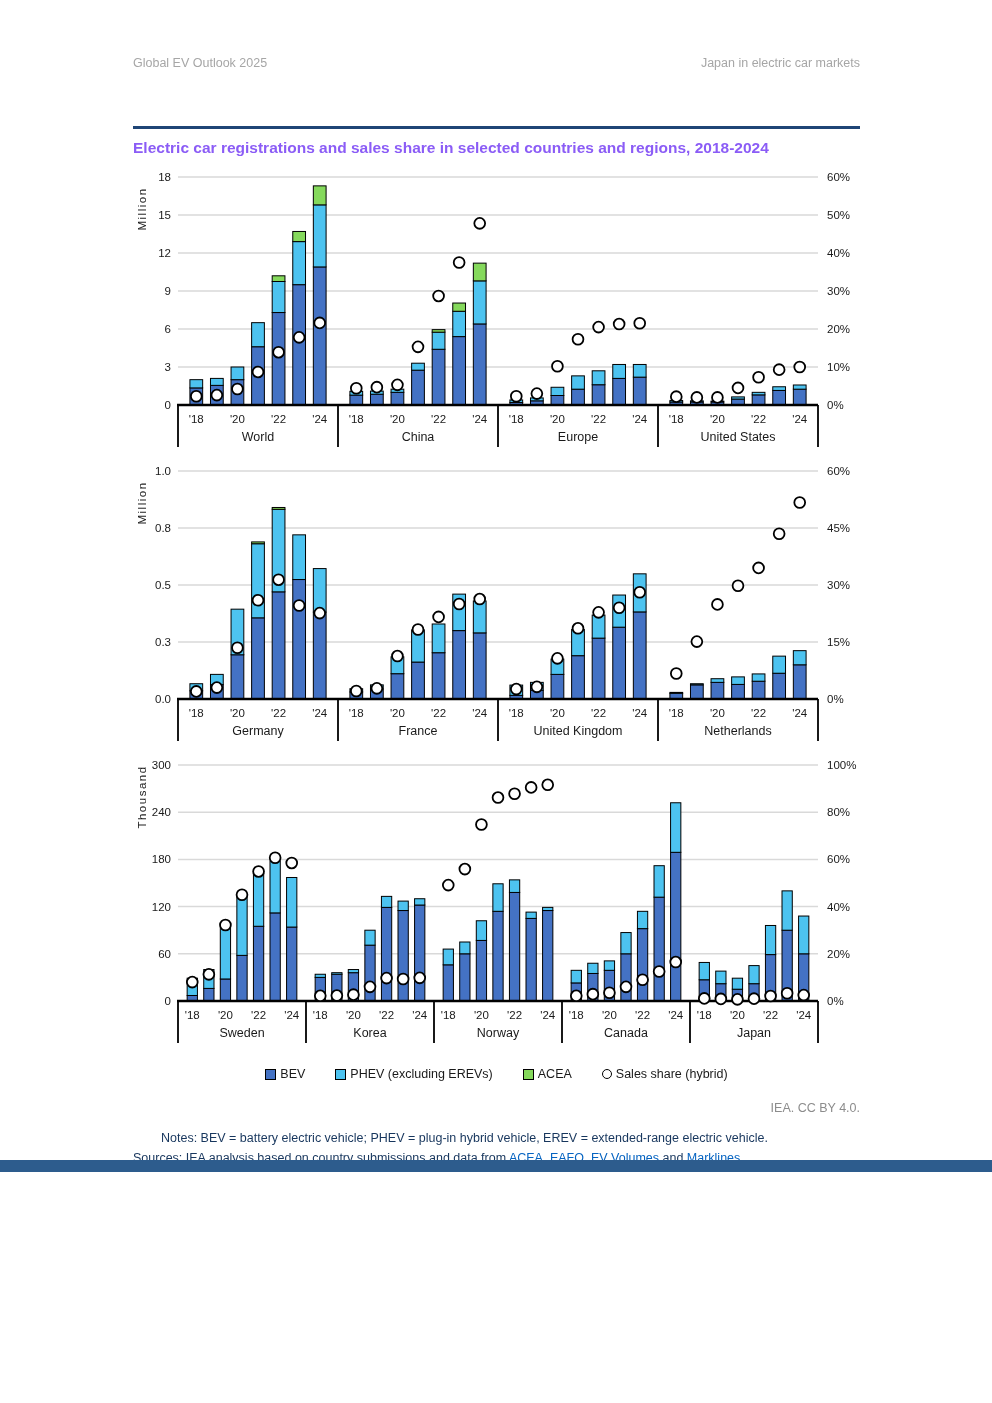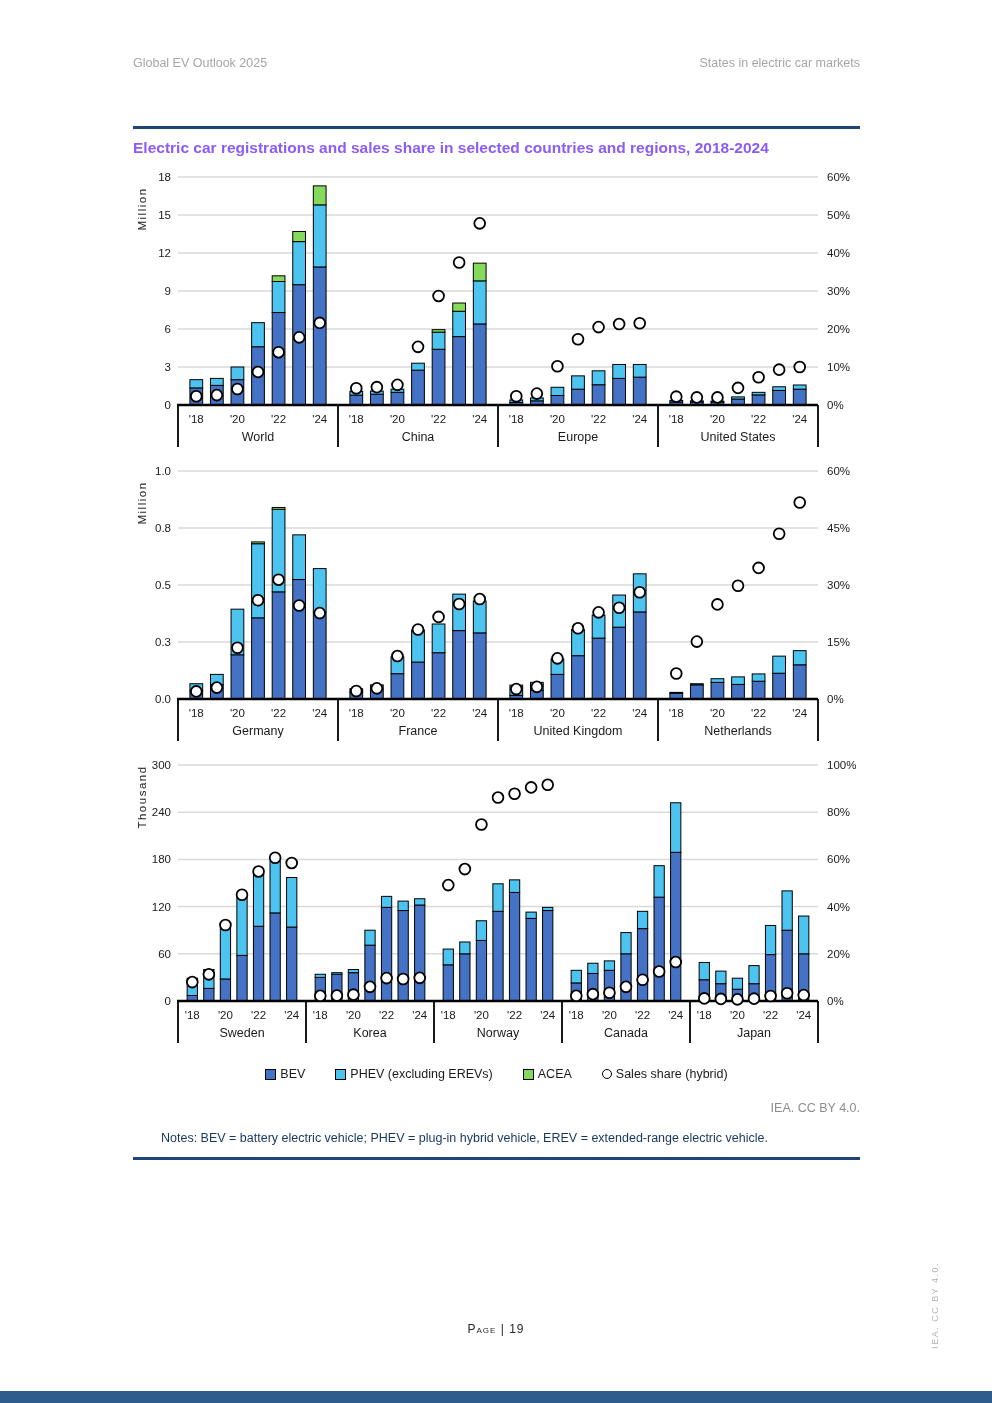--- a/index.html
+++ b/index.html
@@ -1,16 +1,16 @@
 <!DOCTYPE html>
 <html><head>
 <meta charset="utf-8">
 <style>
   html,body{margin:0;padding:0;background:#ffffff;}
-  .page{position:relative;width:992px;height:1403px;background:#ffffff;overflow:hidden;
+  .page{position:relative;width:992px;height:1172px;background:#ffffff;overflow:hidden;
         font-family:"Liberation Sans",sans-serif;color:#000;}
   .header{position:absolute;top:56px;left:133px;width:727px;display:flex;
           justify-content:space-between;font-size:12.5px;color:#a6a6a6;}
   .content{position:absolute;top:126px;left:133px;width:727px;}
   .title-rule{height:3px;background:#1f4576;}
   .fig-title{margin:9px 0 10px 0;font-size:15.5px;font-weight:bold;color:#8b5cf6;line-height:1.25;}
   .chart{display:block;margin:0;}
   .chart + .chart{margin-top:10px;}
   svg{font-family:"Liberation Sans",sans-serif;}
   .legend{display:flex;justify-content:center;align-items:center;gap:30px;margin-top:20px;
@@ -29,21 +29,21 @@
   .side-label{position:absolute;right:52px;top:1262px;writing-mode:vertical-rl;
               transform:rotate(180deg);font-size:9px;color:#b3b3b3;letter-spacing:1.5px;}
   .footer-bar{position:absolute;left:0;right:0;bottom:0;height:12px;background:#2d5c8d;}
 </style>
 </head>
 <body>
 
 <div class="page">
   <div class="header">
     <span>Global EV Outlook 2025</span>
-    <span>States in electric car markets</span>
+    <span>Japan in electric car markets</span>
   </div>
 
   <div class="content">
     <div class="title-rule"></div>
     <div class="fig-title">Electric car registrations and sales share in selected countries and regions, 2018-2024</div>
 
     <svg id="chart-0" class="chart" width="727" height="284" viewBox="0 0 727 284">
         <text x="38" y="242" text-anchor="end" font-size="11.5" fill="#1a1a1a">0</text>
         <text x="694" y="242" text-anchor="start" font-size="11.5" fill="#1a1a1a">0%</text>
         <line x1="45" y1="200" x2="685" y2="200" stroke="#d9d9d9" stroke-width="1.5"></line>
@@ -483,19 +483,20 @@
           <span>ACEA</span>
         </span>
         <span class="legend-item">
           <span class="legend-circle"></span>
           <span>Sales share (hybrid)</span>
         </span>
       </div>
 
     <div class="cc-note">IEA. CC BY 4.0.</div>
     <div class="notes">Notes: BEV = battery electric vehicle; PHEV = plug-in hybrid vehicle, EREV = extended-range electric vehicle.</div>
+    <div class="sources" id="sources">Sources: IEA analysis based on country submissions and data from <a href="#">ACEA</a>, <a href="#">EAFO</a>, <a href="#">EV Volumes</a> and <a href="#">Marklines</a>.</div>
     <div class="bottom-rule"></div>
   </div>
 
   <div class="page-number">Page | 19</div>
   <div class="side-label">IEA. CC BY 4.0.</div>
   <div class="footer-bar"></div>
 </div>
 
 </body></html>

